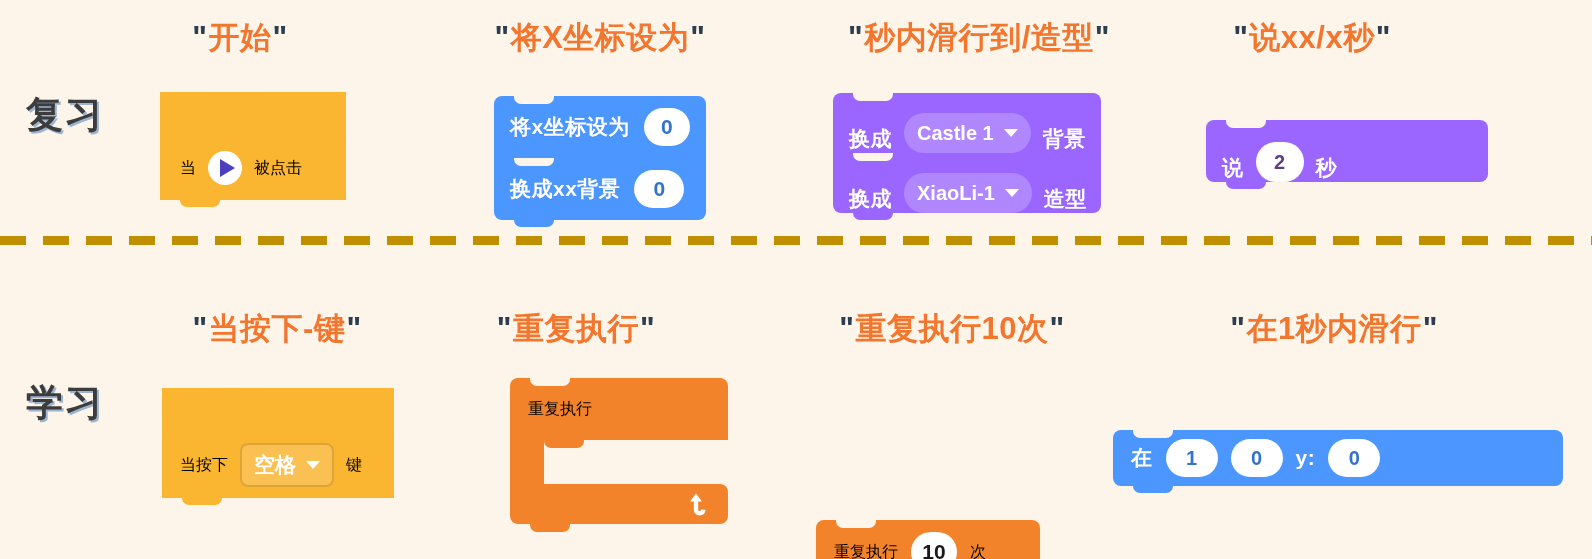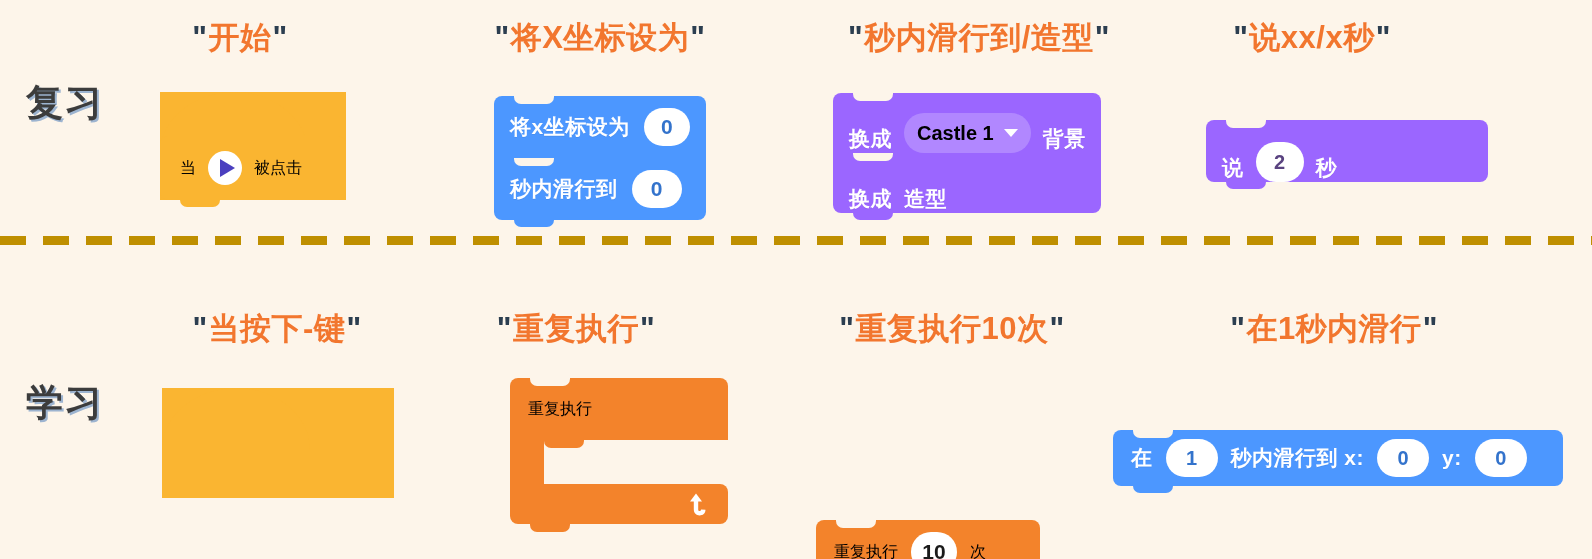--- a/index.html
+++ b/index.html
@@ -167,21 +167,21 @@
     box-sizing: border-box;
   }
 
   
   .dd-pill {
     display: inline-flex;
     align-items: center;
     justify-content: center;
     gap: 10px;
     border-radius: 999px;
-    color: #000000;
+    color: #ffffff;
     font-weight: bold;
     box-sizing: border-box;
     background: rgba(255,255,255,0.22);
   }
   
   .dd-outline {
     display: inline-flex;
     align-items: center;
     justify-content: center;
     gap: 10px;
@@ -258,21 +258,21 @@
     margin-right: 18px;
     line-height: 0;
     flex: none;
   }
 </style>
 </head>
 <body>
 
 <div class="stage">
 
-  <div class="row-label" style="left:26px; top:84px;">复习</div>
+  <div class="row-label" style="left:26px; top:96px;">复习</div>
 
   <div class="col-title" style="left:240px; top:22px;"><span class="q">"</span><span>开始</span><span class="q">"</span></div>
 
   <div class="col-title" style="left:600px; top:22px;"><span class="q">"</span><span>将X坐标设为</span><span class="q">"</span></div>
 
   <div class="col-title" style="left:979px; top:22px;"><span class="q">"</span><span>秒内滑行到/造型</span><span class="q">"</span></div>
 
   <div class="col-title" style="left:1312px; top:22px;"><span class="q">"</span><span>说xx/x秒</span><span class="q">"</span></div>
 
   <div class="block-group" style="left:160px; top:92px;">
@@ -287,36 +287,40 @@
       </div>
     </div>
   </div>
 
   <div class="block-group" style="left:494px; top:96px;">
     <div class="blk c-motion notch-top" style="width:212px; height:62px; padding:0 16px; gap:14px; border-radius:8px 8px 0 0; background:#4C97FF;">
       <span class="lbl">将x坐标设为</span>
       <span class="oval-num motion" style="width:50px; height:38px; font-size:21px;">0</span>
     </div>
     <div class="blk c-motion notch-top notch-bottom" style="width:212px; height:62px; padding:0 16px; gap:14px; border-radius:0 0 8px 8px; background:#4C97FF;">
-      <span class="lbl">秒内滑行到</span>
+      <span class="lbl">换成xx背景</span>
       <span class="oval-num motion" style="width:50px; height:38px; font-size:21px;">0</span>
     </div>
   </div>
 
   <div class="block-group" style="left:833px; top:93px;">
     <div class="blk c-looks notch-top" style="width:268px; height:60px; padding:0 16px; gap:12px; border-radius:8px 8px 0 0; background:#9B66FF;">
       <span class="lbl">换成</span>
       <span class="dd-pill" style="height:40px; padding:0 13px; font-size:20px;">
         <span>Castle 1</span>
         <span class="caret"></span>
       </span>
       <span class="lbl">背景</span>
     </div>
     <div class="blk c-looks notch-top notch-bottom" style="width:268px; height:60px; padding:0 16px; gap:12px; border-radius:0 0 8px 8px; background:#9B66FF;">
       <span class="lbl">换成</span>
+      <span class="dd-pill" style="height:40px; padding:0 13px; font-size:20px;">
+        <span>XiaoLi-1</span>
+        <span class="caret"></span>
+      </span>
       <span class="lbl">造型</span>
     </div>
   </div>
 
   <div class="block-group" style="left:1206px; top:120px;">
     <div class="blk c-looks notch-top notch-bottom" style="width:282px; height:62px; padding:0 16px; gap:12px; border-radius:8px; background:#9B66FF;">
       <span class="lbl">说</span>
       <span class="oval-num looks" style="width:48px; height:40px; font-size:20px;">2</span>
       <span class="lbl">秒</span>
     </div>
@@ -330,20 +334,28 @@
 
   <div class="col-title" style="left:576px; top:313px;"><span class="q">"</span><span>重复执行</span><span class="q">"</span></div>
 
   <div class="col-title" style="left:952px; top:313px;"><span class="q">"</span><span>重复执行10次</span><span class="q">"</span></div>
 
   <div class="col-title" style="left:1334px; top:313px;"><span class="q">"</span><span>在1秒内滑行</span><span class="q">"</span></div>
 
   <div class="block-group" style="left:162px; top:388px;">
     <div class="hat c-event" style="width:232px; height:110px; background:#FAB531;">
       <div class="hat-dome"></div>
+      <div class="hat-body notch-bottom" style="height:66px; padding:0 18px; gap:12px; background:#FAB531;">
+        <span class="lbl">当按下</span>
+        <span class="dd-outline" style="height:44px; padding:0 12px; font-size:21px;">
+          <span>空格</span>
+          <span class="caret"></span>
+        </span>
+        <span class="lbl">键</span>
+      </div>
     </div>
   </div>
 
   <div class="block-group cblock" style="left:510px; top:378px; width:218px; height:138px;">
     <div class="c-top" style="width:218px; height:62px; padding:0 18px;">
       <span class="lbl">重复执行</span>
     </div>
     <div class="cnotch dent" style="left:20px; top:0; z-index:4;"></div>
     <div class="cnotch" style="left:34px; top:62px; z-index:4;"></div>
     <div class="c-spine" style="top:62px; width:34px; height:44px;"></div>
@@ -364,20 +376,19 @@
       <span class="lbl">次</span>
     </div>
     <div class="cnotch dent" style="left:20px; top:0; z-index:4;"></div>
 
   </div>
 
   <div class="block-group" style="left:1113px; top:430px;">
     <div class="blk c-motion notch-top notch-bottom" style="width:450px; height:56px; padding:0 18px; gap:13px; border-radius:8px; background:#4C97FF;">
       <span class="lbl">在</span>
       <span class="oval-num motion" style="width:52px; height:38px; font-size:20px;">1</span>
-      <span class="lbl">秒内滑行到 x:</span>
       <span class="oval-num motion" style="width:52px; height:38px; font-size:20px;">0</span>
       <span class="lbl">y:</span>
       <span class="oval-num motion" style="width:52px; height:38px; font-size:20px;">0</span>
     </div>
   </div>
 
 </div>
 
 </body></html>

